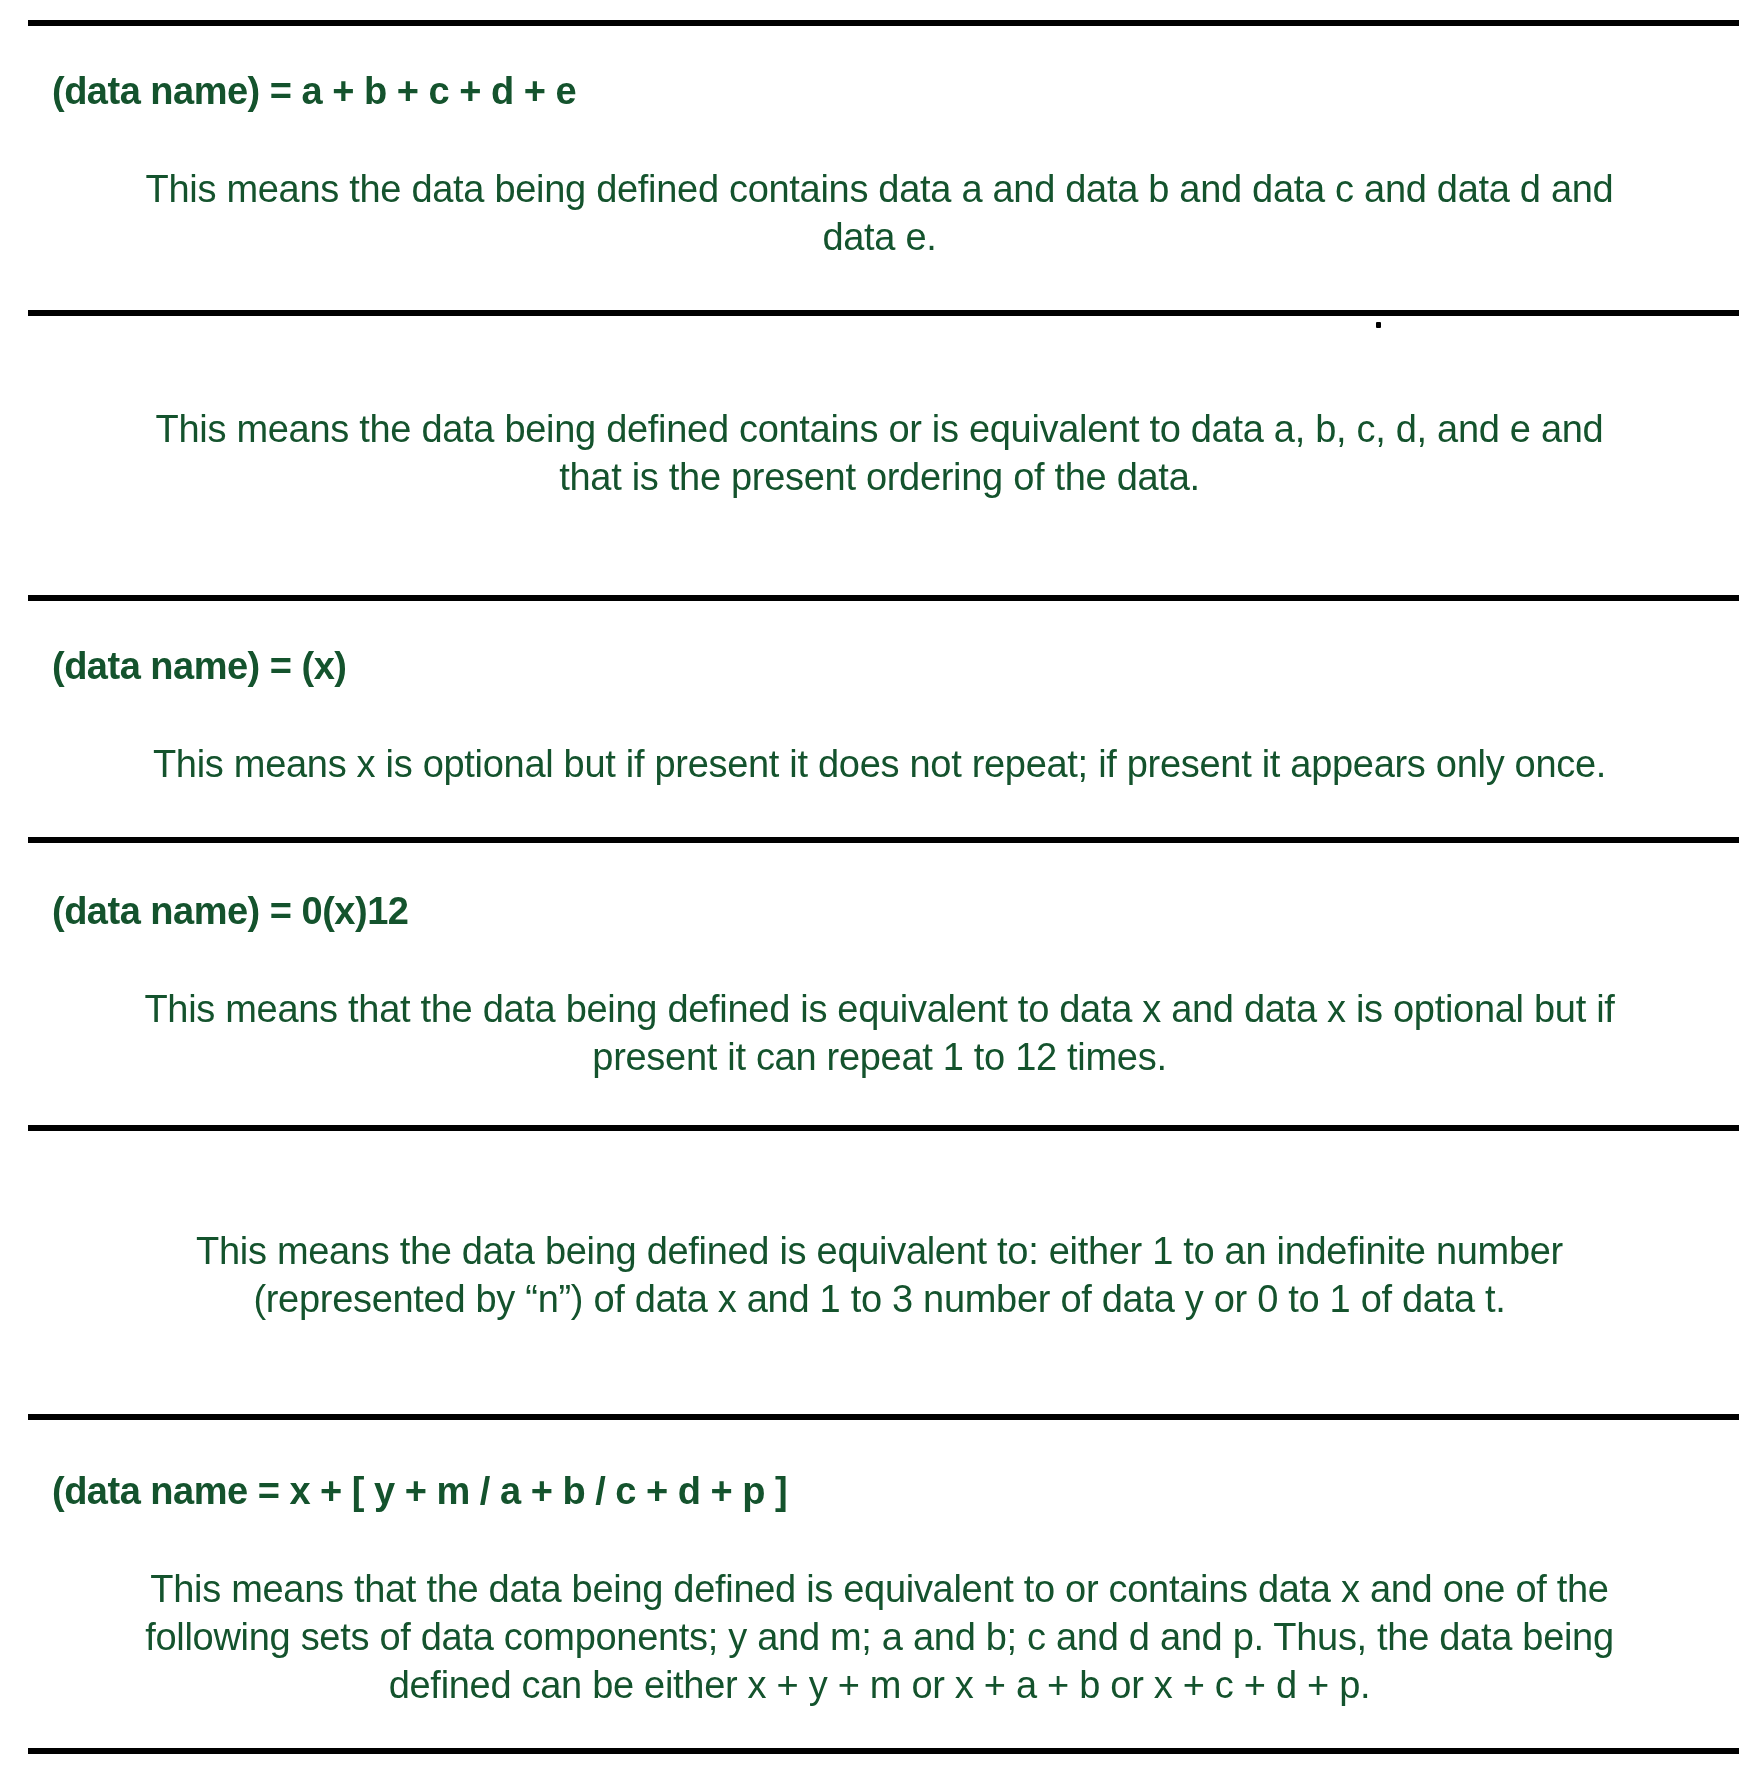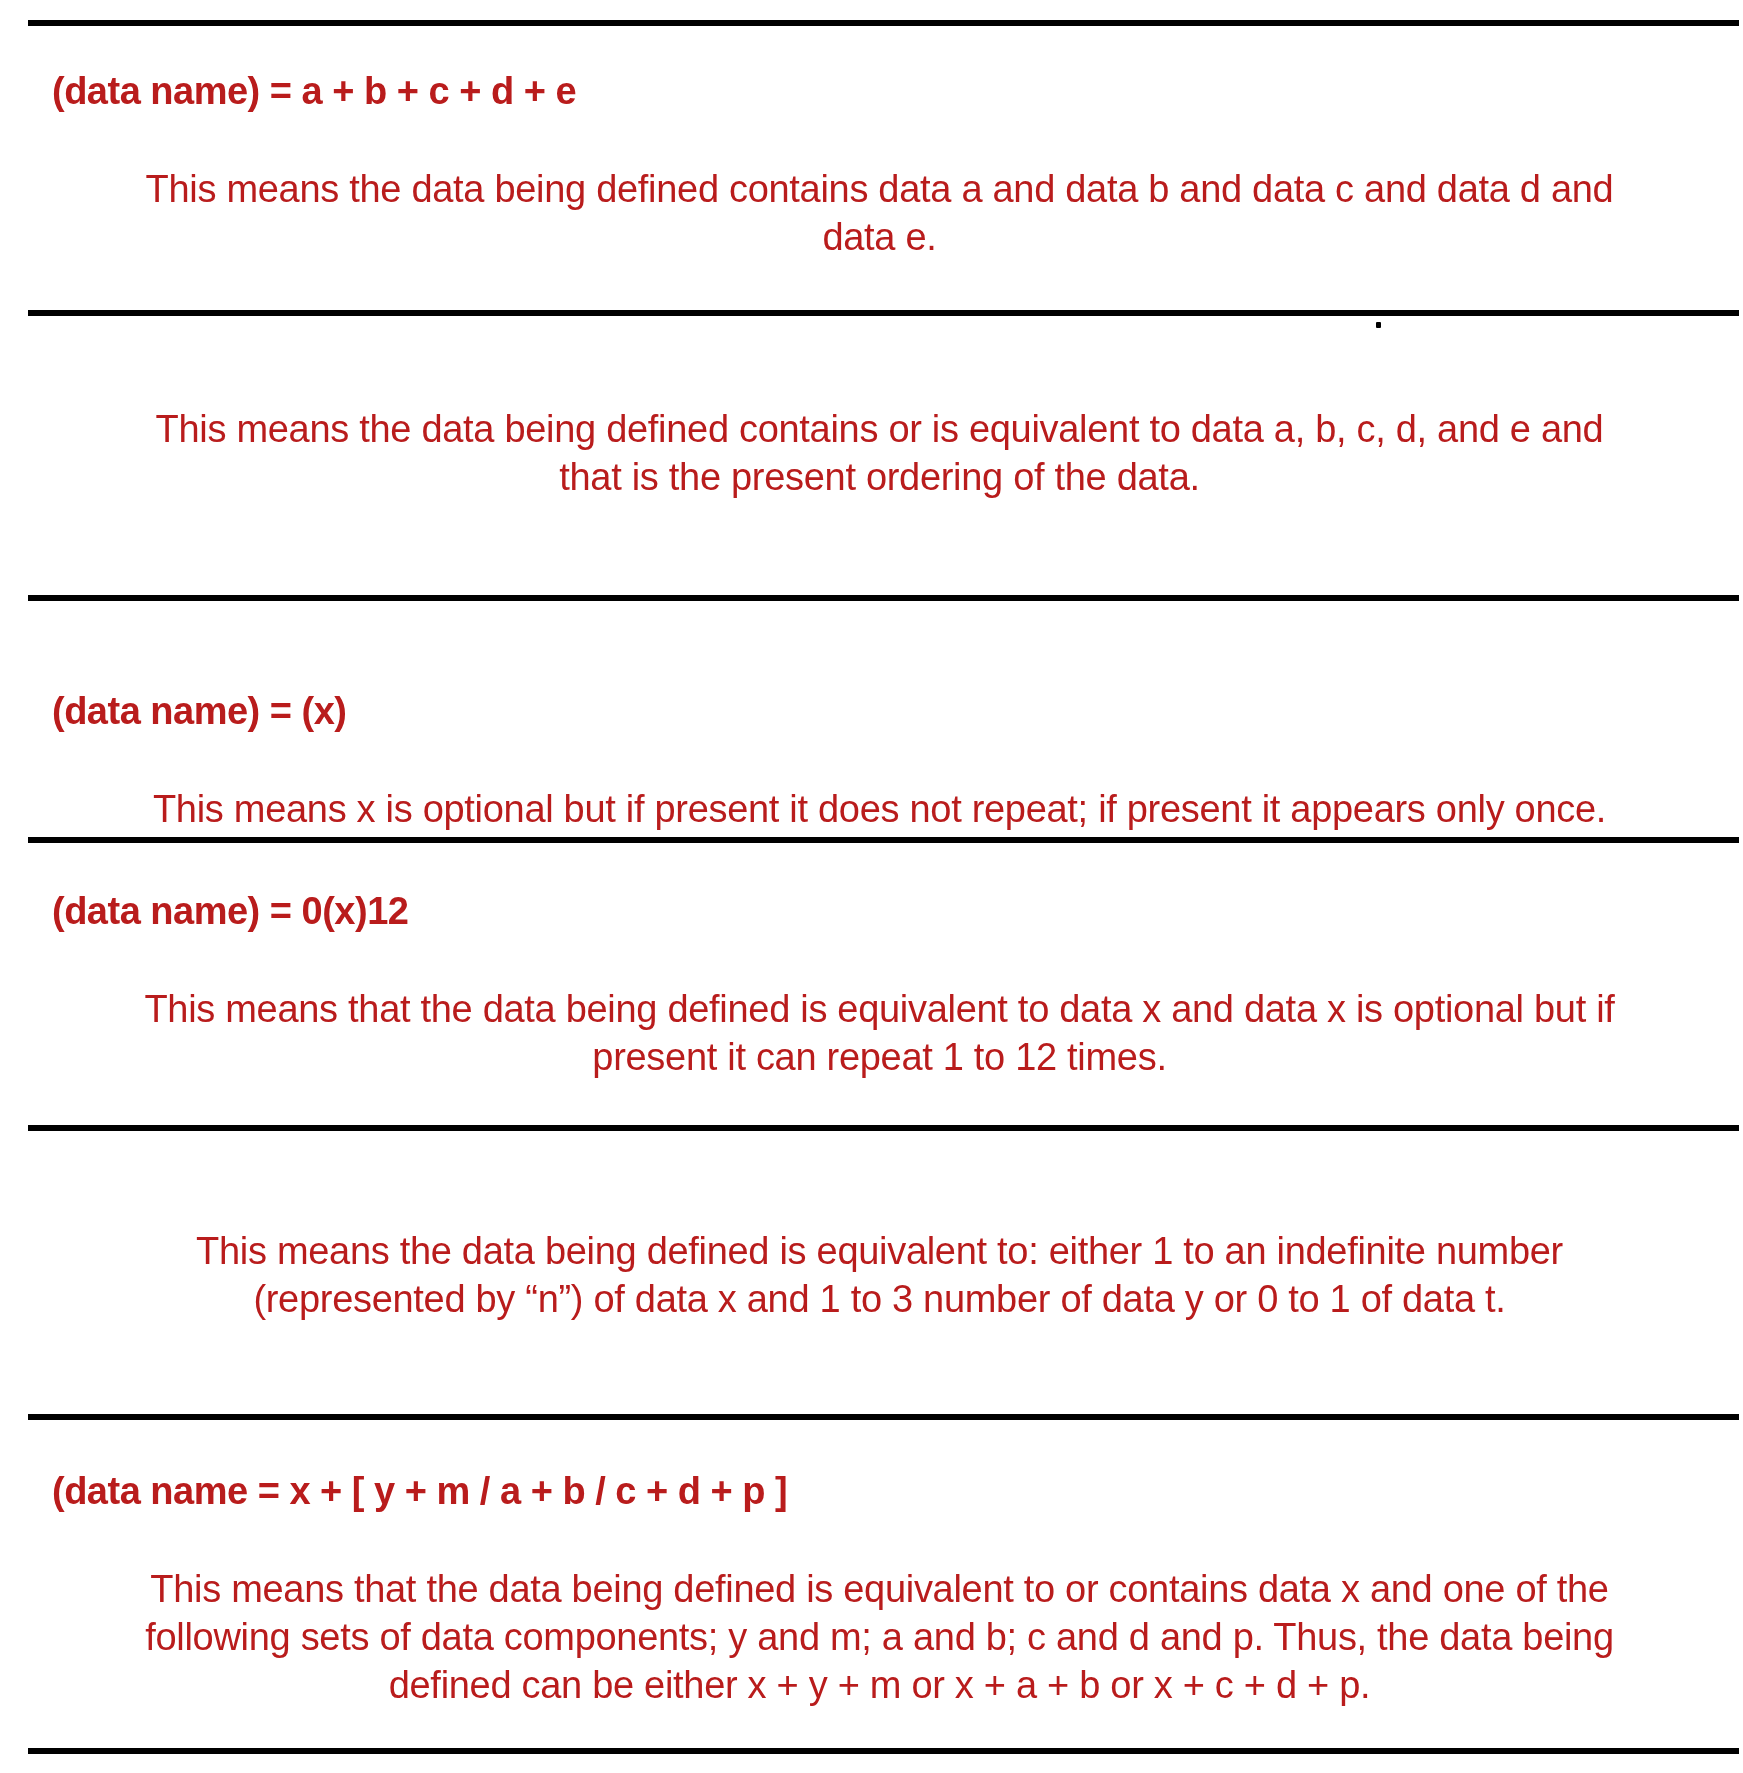--- a/index.html
+++ b/index.html
@@ -5,21 +5,21 @@
   html, body {
     margin: 0;
     padding: 0;
     background: #ffffff;
   }
   .page {
     position: relative;
     width: 1743px;
     height: 1773px;
     background: #ffffff;
-    color: #b91c1c;
+    color: #14532d;
     font-family: "Liberation Sans", "DejaVu Sans", sans-serif;
     overflow: hidden;
   }
   .rule {
     position: absolute;
     left: 28px;
     right: 4px;
     height: 6px;
     background: #000000;
   }
@@ -31,21 +31,21 @@
   .rule-6 { top: 1414px; }
   .rule-7 { top: 1748px; }
 
   .section {
     position: absolute;
     left: 52px;
     width: 1655px;
   }
   .sec-1 { top: 67px; }
   .sec-2 { top: 355px; }
-  .sec-3 { top: 642px; margin-top: 45px; }
+  .sec-3 { top: 642px; }
   .sec-4 { top: 887px; }
   .sec-5 { top: 1177px; }
   .sec-6 { top: 1467px; }
 
   .formula {
     margin: 0;
     font-size: 38px;
     line-height: 48px;
     font-weight: bold;
     letter-spacing: -0.5px;

